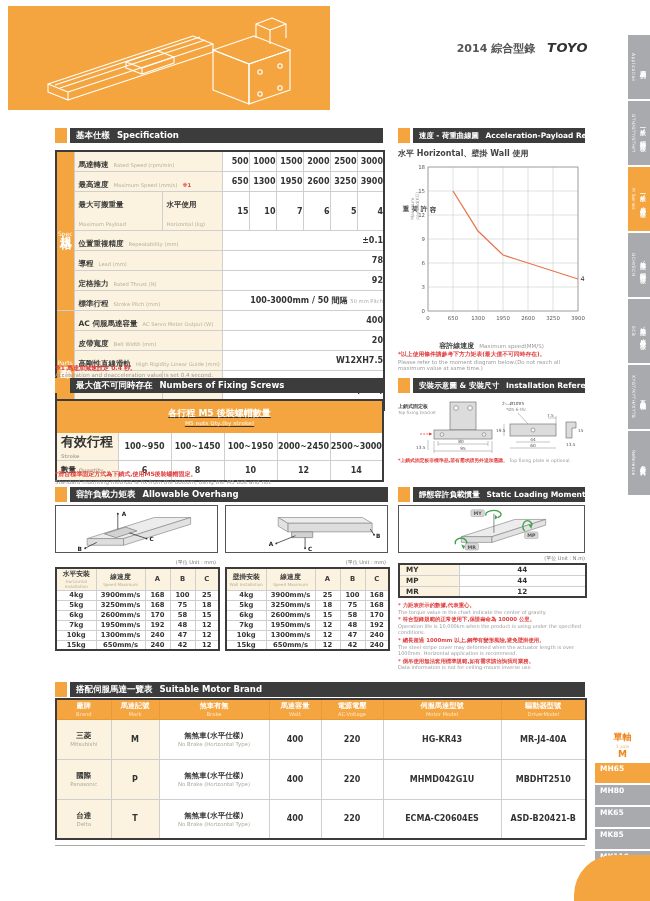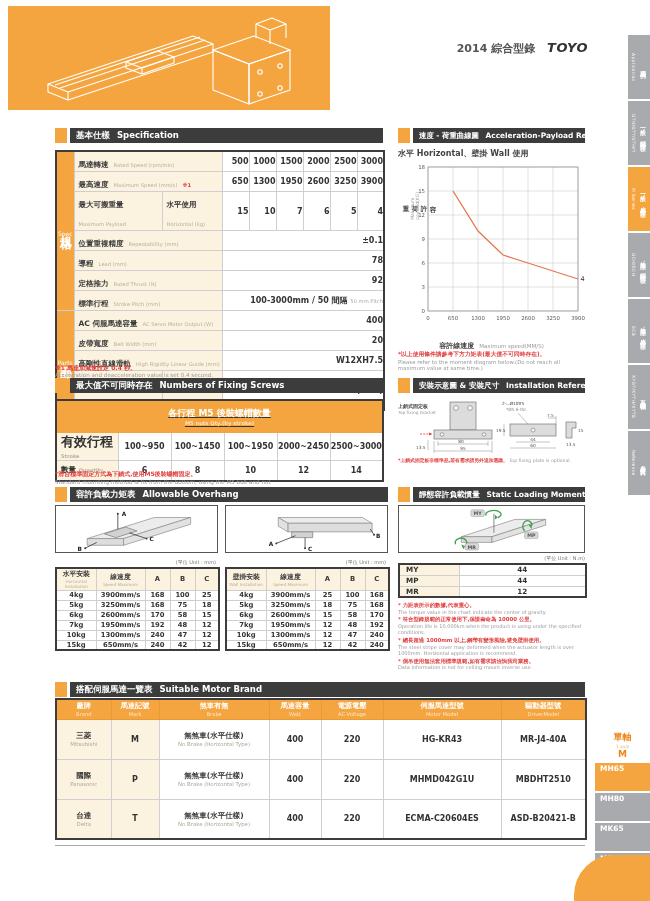--- a/index.html
+++ b/index.html
@@ -22,21 +22,21 @@
        align-items:center;justify-content:center;gap:2px;color:#fff;}
   .tab.active{background:var(--orange);}
   .tab .zh{writing-mode:vertical-rl;text-orientation:upright;font-size:6px;font-weight:bold;letter-spacing:1.5px;}
   .tab .en{writing-mode:vertical-rl;font-size:4.4px;letter-spacing:.4px;max-height:60px;overflow:hidden;}
 
   
   .modelnav{left:595px;top:731px;width:55px;text-align:center;}
   .modelnav .t1{font-size:9px;font-weight:bold;color:#F08519;}
   .modelnav .t2{font-size:4.6px;color:#F4B469;}
   .modelnav .t3{font-size:9px;font-weight:bold;color:#F08519;margin-bottom:4px;}
-  .mitem{height:28px;margin-bottom:2px;background:#A8AAAD;color:#fff;font-size:7.5px;font-weight:bold;
+  .mitem{height:20px;margin-bottom:2px;background:#A8AAAD;color:#fff;font-size:7.5px;font-weight:bold;
          text-align:left;padding-left:5px;line-height:12px;}
   .mitem.active{background:var(--orange);}
   .blob{right:0;bottom:0;width:76px;height:46px;background:var(--orange);border-top-left-radius:40px;}
 
   
   .sec-h{display:flex;height:15px;}
   .sec-h .acc{width:12px;background:var(--orange);margin-right:3px;}
   .sec-h .bar{flex:1;background:var(--dark);color:#fff;font-size:8.5px;font-weight:bold;
               line-height:15px;padding-left:6px;white-space:nowrap;overflow:hidden;}
   .sec-h .bar .en{margin-left:4px;}

